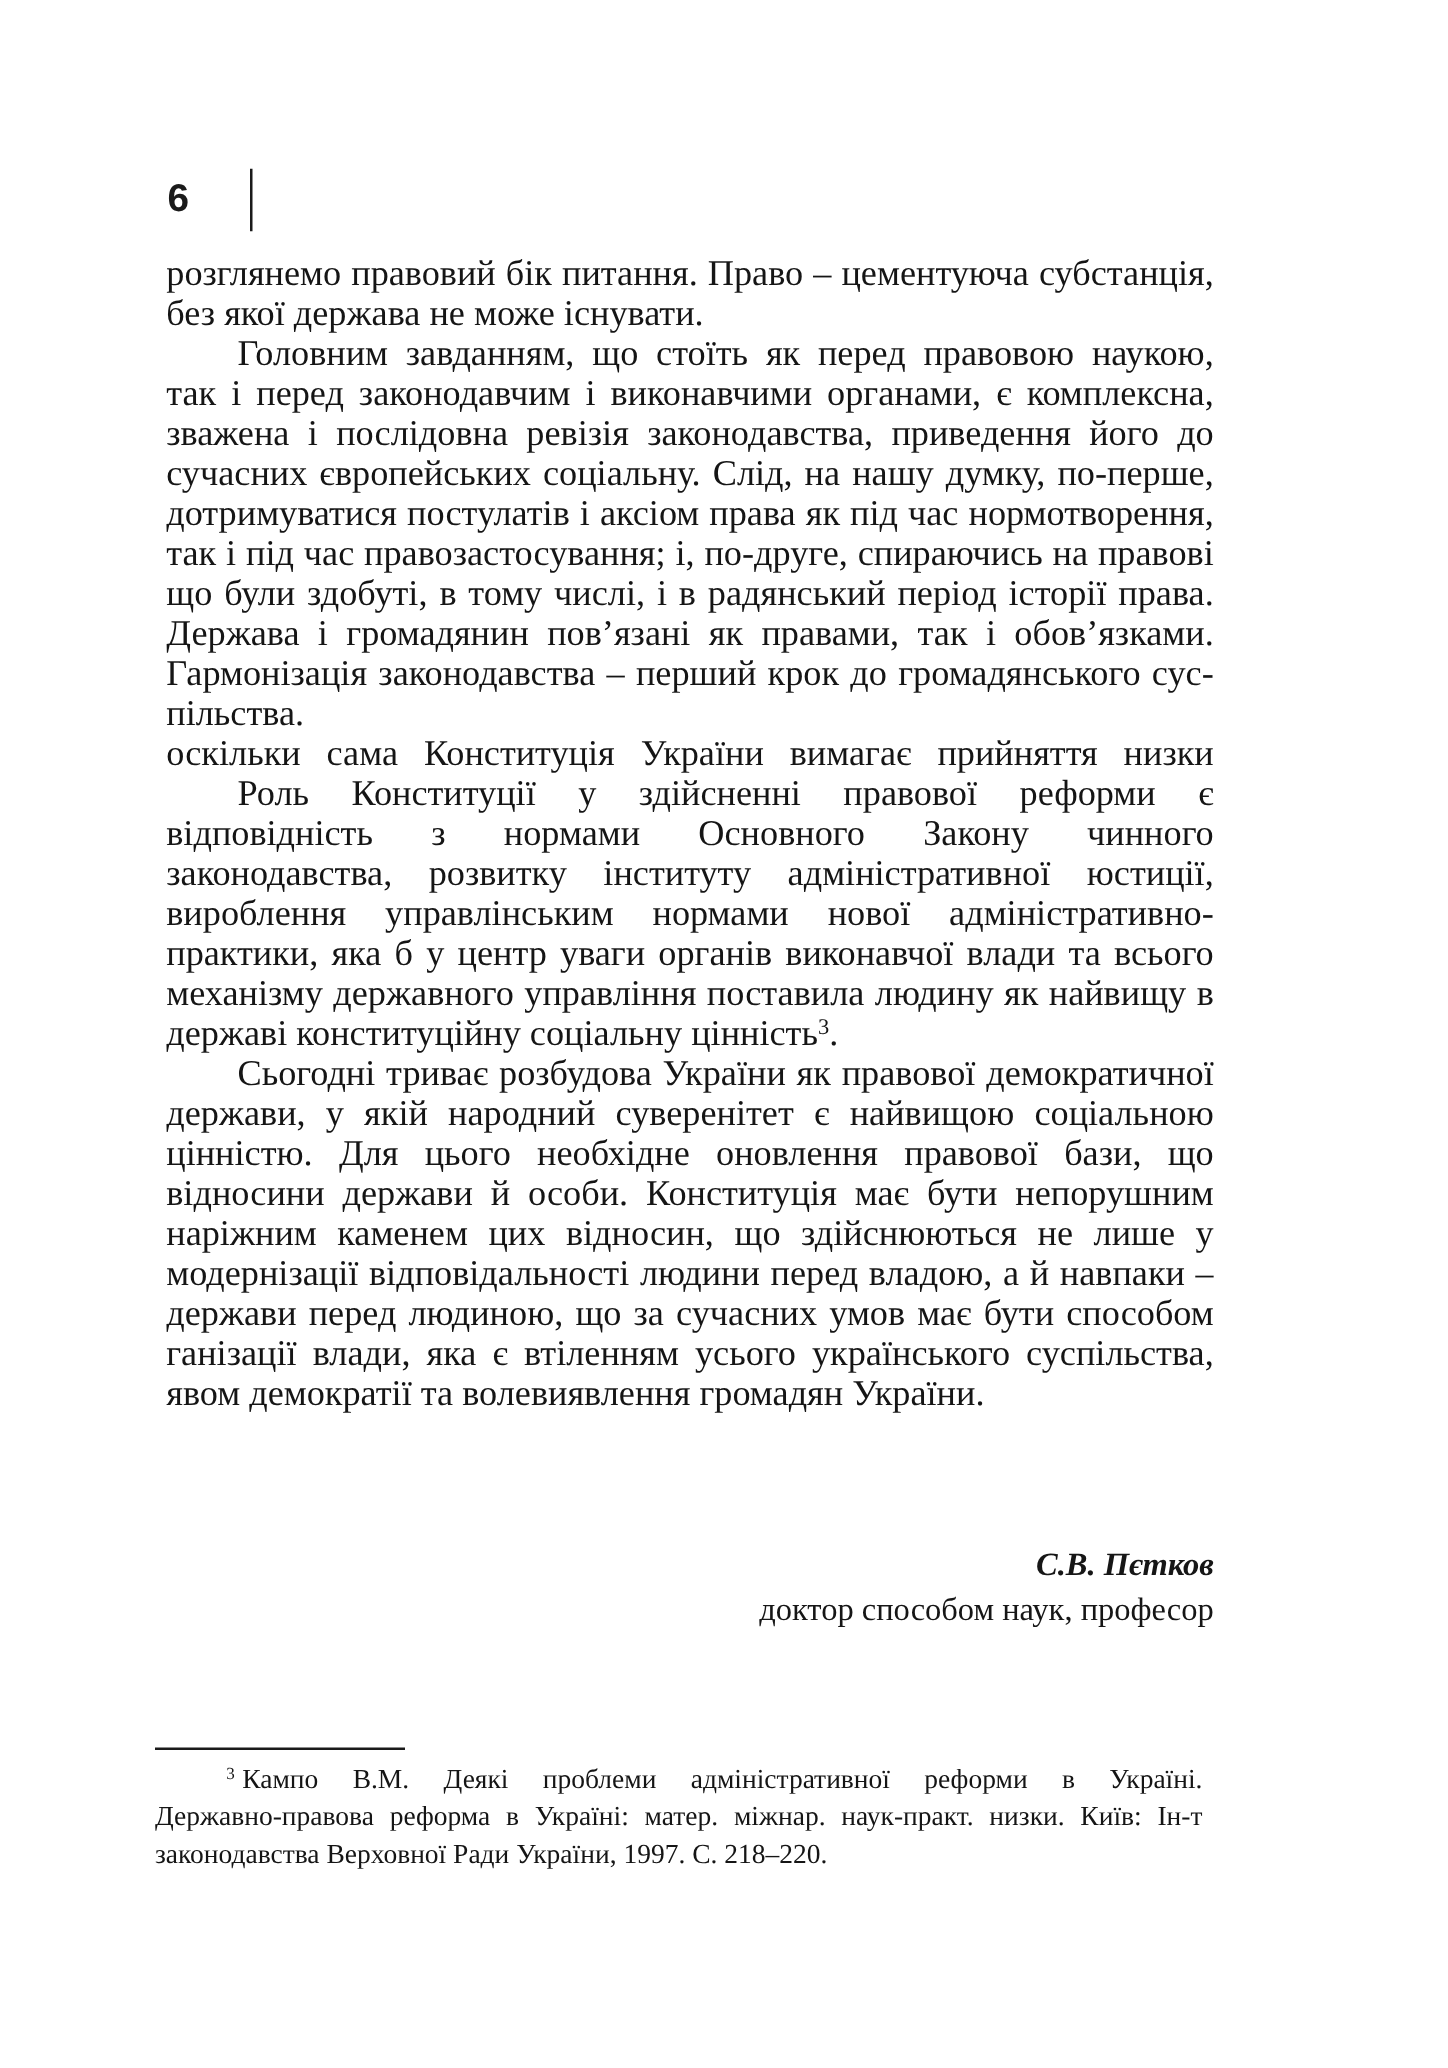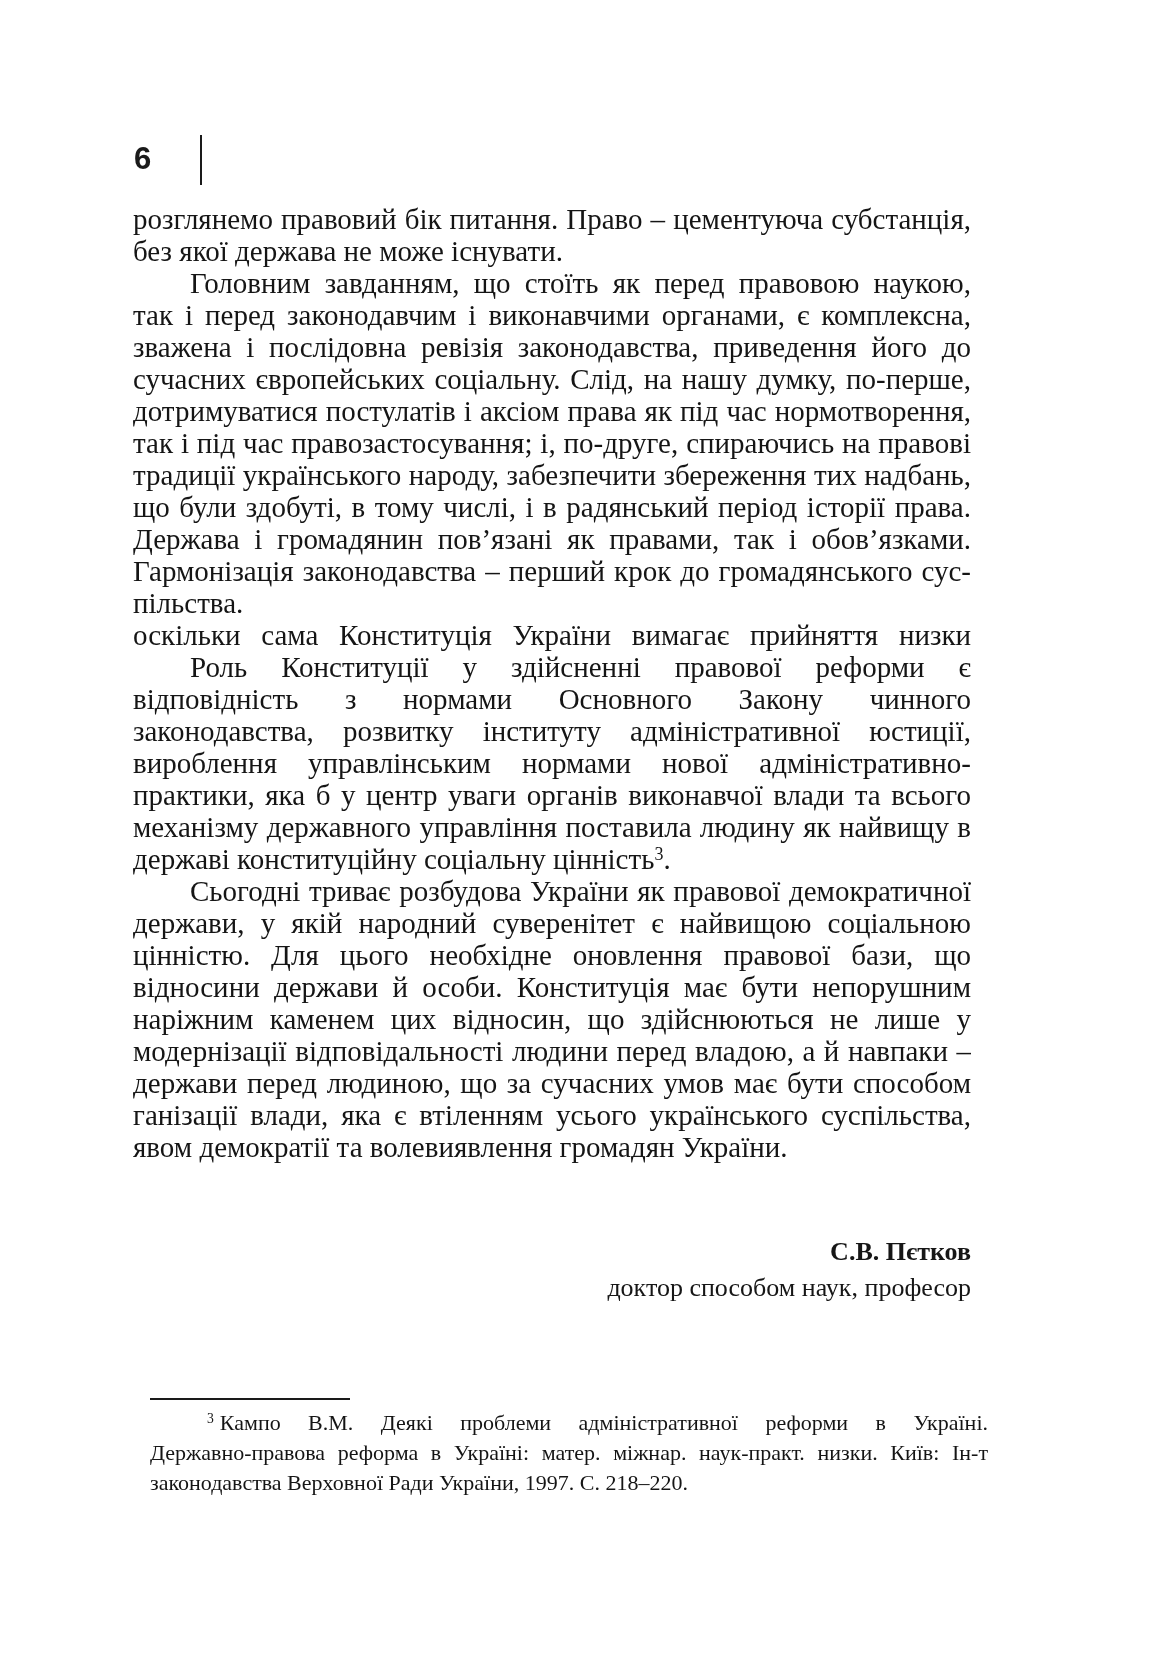--- a/index.html
+++ b/index.html
@@ -59,26 +59,26 @@
   
   .signature {
     position: absolute;
     left: 133px;
     top: 1234px;
     width: 838px;
     text-align: right;
     font-size: 26px;
     line-height: 36px;
   }
-  .sig-name { font-weight: bold; }
+  .sig-name { font-weight: bold; font-style: italic; }
   .sig-title { font-weight: normal; }
   
   .footnote {
     position: absolute;
-    left: 150px;
+    left: 124px;
     top: 1398px;
     width: 838px;
     font-size: 22px;
     line-height: 30px;
     color: #151515;
   }
   .fn-rule {
     width: 200px;
     height: 2px;
     background: #1a1a1a;
@@ -108,21 +108,20 @@
       <div class="line">без якої держава не може існувати.</div>
     </div>
 
     <div>
       <div class="line just indent">Головним завданням, що стоїть як перед правовою наукою,</div>
       <div class="line just">так і перед законодавчим і виконавчими органами, є комплексна,</div>
       <div class="line just">зважена і послідовна ревізія законодавства, приведення його до</div>
       <div class="line just">сучасних європейських соціальну. Слід, на нашу думку, по-перше,</div>
       <div class="line just">дотримуватися постулатів і аксіом права як під час нормотворення,</div>
       <div class="line just">так і під час правозастосування; і, по-друге, спираючись на правові</div>
-      <div class="line just">традиції українського народу, забезпечити збереження тих надбань,</div>
       <div class="line just">що були здобуті, в тому числі, і в радянський період історії права.</div>
       <div class="line just">Держава і громадянин пов’язані як правами, так і обов’язками.</div>
       <div class="line just">Гармонізація законодавства – перший крок до громадянського сус-</div>
       <div class="line">пільства.</div>
     </div>
 
     <div>
       <div class="line just">оскільки сама Конституція України вимагає прийняття низки нових</div>
       <div class="line just indent">Роль Конституції у здійсненні правової реформи є визначальною,</div>
       <div class="line just">відповідність з нормами Основного Закону чинного адміністративного</div>

